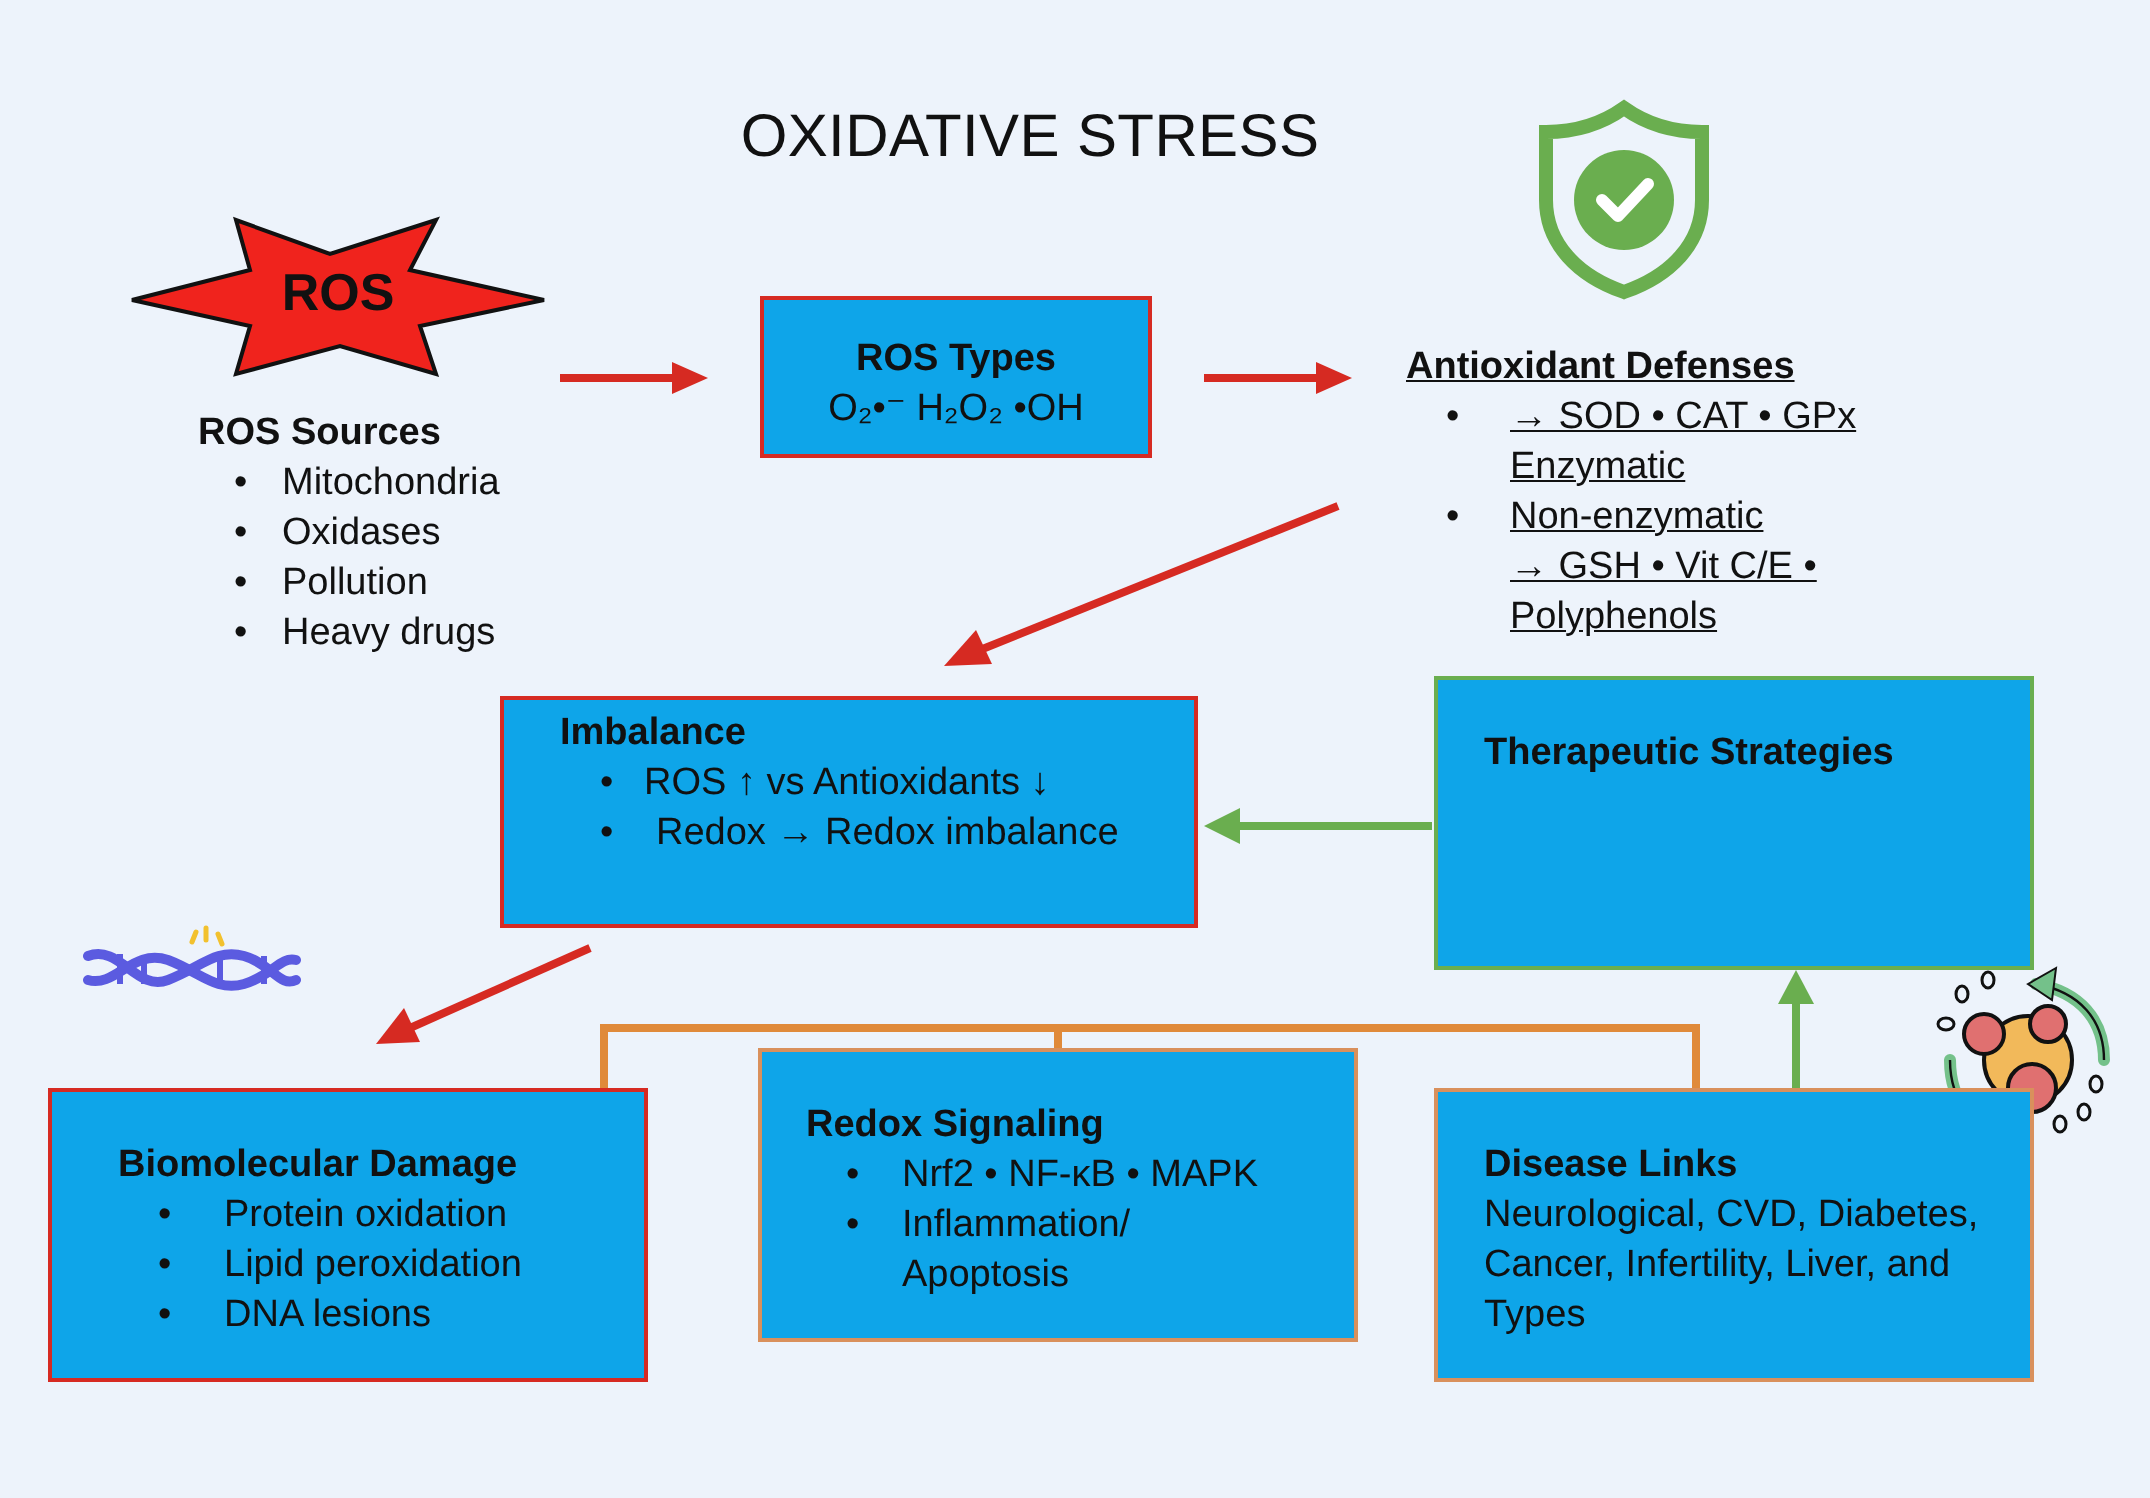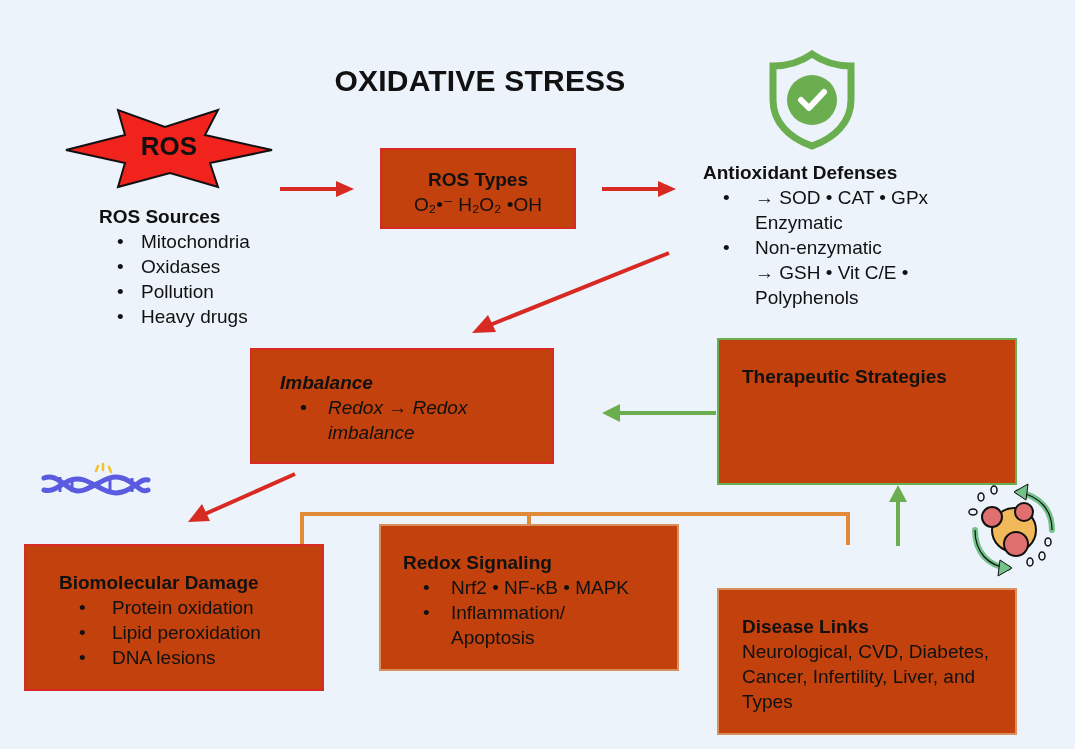--- a/index.html
+++ b/index.html
@@ -1,20 +1,20 @@
 <!DOCTYPE html>
 <html><head>
 <meta charset="utf-8">
 <style>
   html, body { margin:0; padding:0; }
   body { width:1075px; height:749px; background:#edf3fb; position:relative; overflow:hidden;
          font-family:"Liberation Sans", "DejaVu Sans", sans-serif; color:#111; }
   .abs { position:absolute; }
-  .title { left:0; width:960px; top:64px; text-align:center; font-size:30px; font-weight:bold; letter-spacing:0.2px; }
-  .box { position:absolute; box-sizing:border-box; background:#c2410c; }
+  .title { left:0; width:960px; top:52px; text-align:center; font-size:30px; font-weight:normal; letter-spacing:0.2px;padding-left:35px; }
+  .box { position:absolute; box-sizing:border-box; background:#0ea5e9; }
   .red { border:2px solid #d62a22; }
   .green { border:2px solid #6aae4f; }
   .orange { border:2px solid #d9905c; }
   .h { font-weight:bold; font-size:19px; line-height:25px; }
   .t { font-size:19px; line-height:25px; }
   ul { margin:0; padding:0; list-style:none; }
   li { position:relative; font-size:19px; line-height:25px; }
   li .dot { position:absolute; font-size:19px; }
   svg.overlay { position:absolute; left:0; top:0; }
 </style>
@@ -113,41 +113,41 @@
     <li style="padding-left:42px;"><span class="dot" style="left:18px;">•</span><span>Pollution</span></li>
     <li style="padding-left:42px;"><span class="dot" style="left:18px;">•</span><span>Heavy drugs</span></li>
   </ul>
 </div>
 
 <div class="box red" style="left:380px; top:148px; width:196px; height:81px; text-align:center; padding-top:17px;">
   <div class="h">ROS Types</div>
   <div class="t">O₂•⁻ H₂O₂ •OH</div>
 </div>
 
-<div class="abs" style="left:703px; top:160px; width:260px;">
+<div class="abs" style="left:703px; top:171px; width:260px;text-decoration:underline;">
   <div class="h">Antioxidant Defenses</div>
   <ul>
     <li style="padding-left:52px;">
       <span class="dot" style="left:20px;">•</span>
       <div>→ SOD • CAT • GPx</div>
       <div>Enzymatic</div>
     </li>
     <li style="padding-left:52px;">
       <span class="dot" style="left:20px;">•</span>
       <div>Non-enzymatic</div>
       <div>→ GSH • Vit C/E •</div>
       <div>Polyphenols</div>
     </li>
   </ul>
 </div>
 
-<div class="box red" style="left:250px; top:348px; width:304px; height:116px; padding:20px 0 0 28px;font-style:italic;">
+<div class="box red" style="left:250px; top:348px; width:349px; height:116px; padding:4px 0 0 28px;">
   <div class="h">Imbalance</div>
   <ul>
-    <li style="padding-left:42px;"><span class="dot" style="left:20px;">•</span></li>
+    <li style="padding-left:42px;"><span class="dot" style="left:20px;">•</span><span>ROS ↑ vs Antioxidants ↓</span></li>
     <li style="padding-left:48px;"><span class="dot" style="left:20px;">•</span><span>Redox → Redox imbalance</span></li>
   </ul>
 </div>
 
 <div class="box green" style="left:717px; top:338px; width:300px; height:147px; padding:24px 20px 0 23px;">
   <div class="h">Therapeutic Strategies</div>
 </div>
 
 <div class="box red" style="left:24px; top:544px; width:300px; height:147px; padding:24px 0 0 33px;">
   <div class="h">Biomolecular Damage</div>
@@ -159,16 +159,16 @@
 </div>
 
 <div class="box orange" style="left:379px; top:524px; width:300px; height:147px; padding:24px 0 16px 22px;">
   <div class="h">Redox Signaling</div>
   <ul>
     <li style="padding-left:48px;"><span class="dot" style="left:20px;">•</span><span>Nrf2 • NF-κB • MAPK</span></li>
     <li style="padding-left:48px; width:160px; text-indent:0;"><span class="dot" style="left:20px;">•</span><span>Inflammation/ Apoptosis</span></li>
   </ul>
 </div>
 
-<div class="box orange" style="left:717px; top:544px; width:300px; height:147px; padding:24px 10px 0 23px;margin-top:44px;">
+<div class="box orange" style="left:717px; top:544px; width:300px; height:147px; padding:24px 10px 0 23px;">
   <div class="h">Disease Links</div>
   <div class="t" style="width:268px;">Neurological, CVD, Diabetes, Cancer, Infertility, Liver, and Types</div>
 </div>
 
 </body></html>

